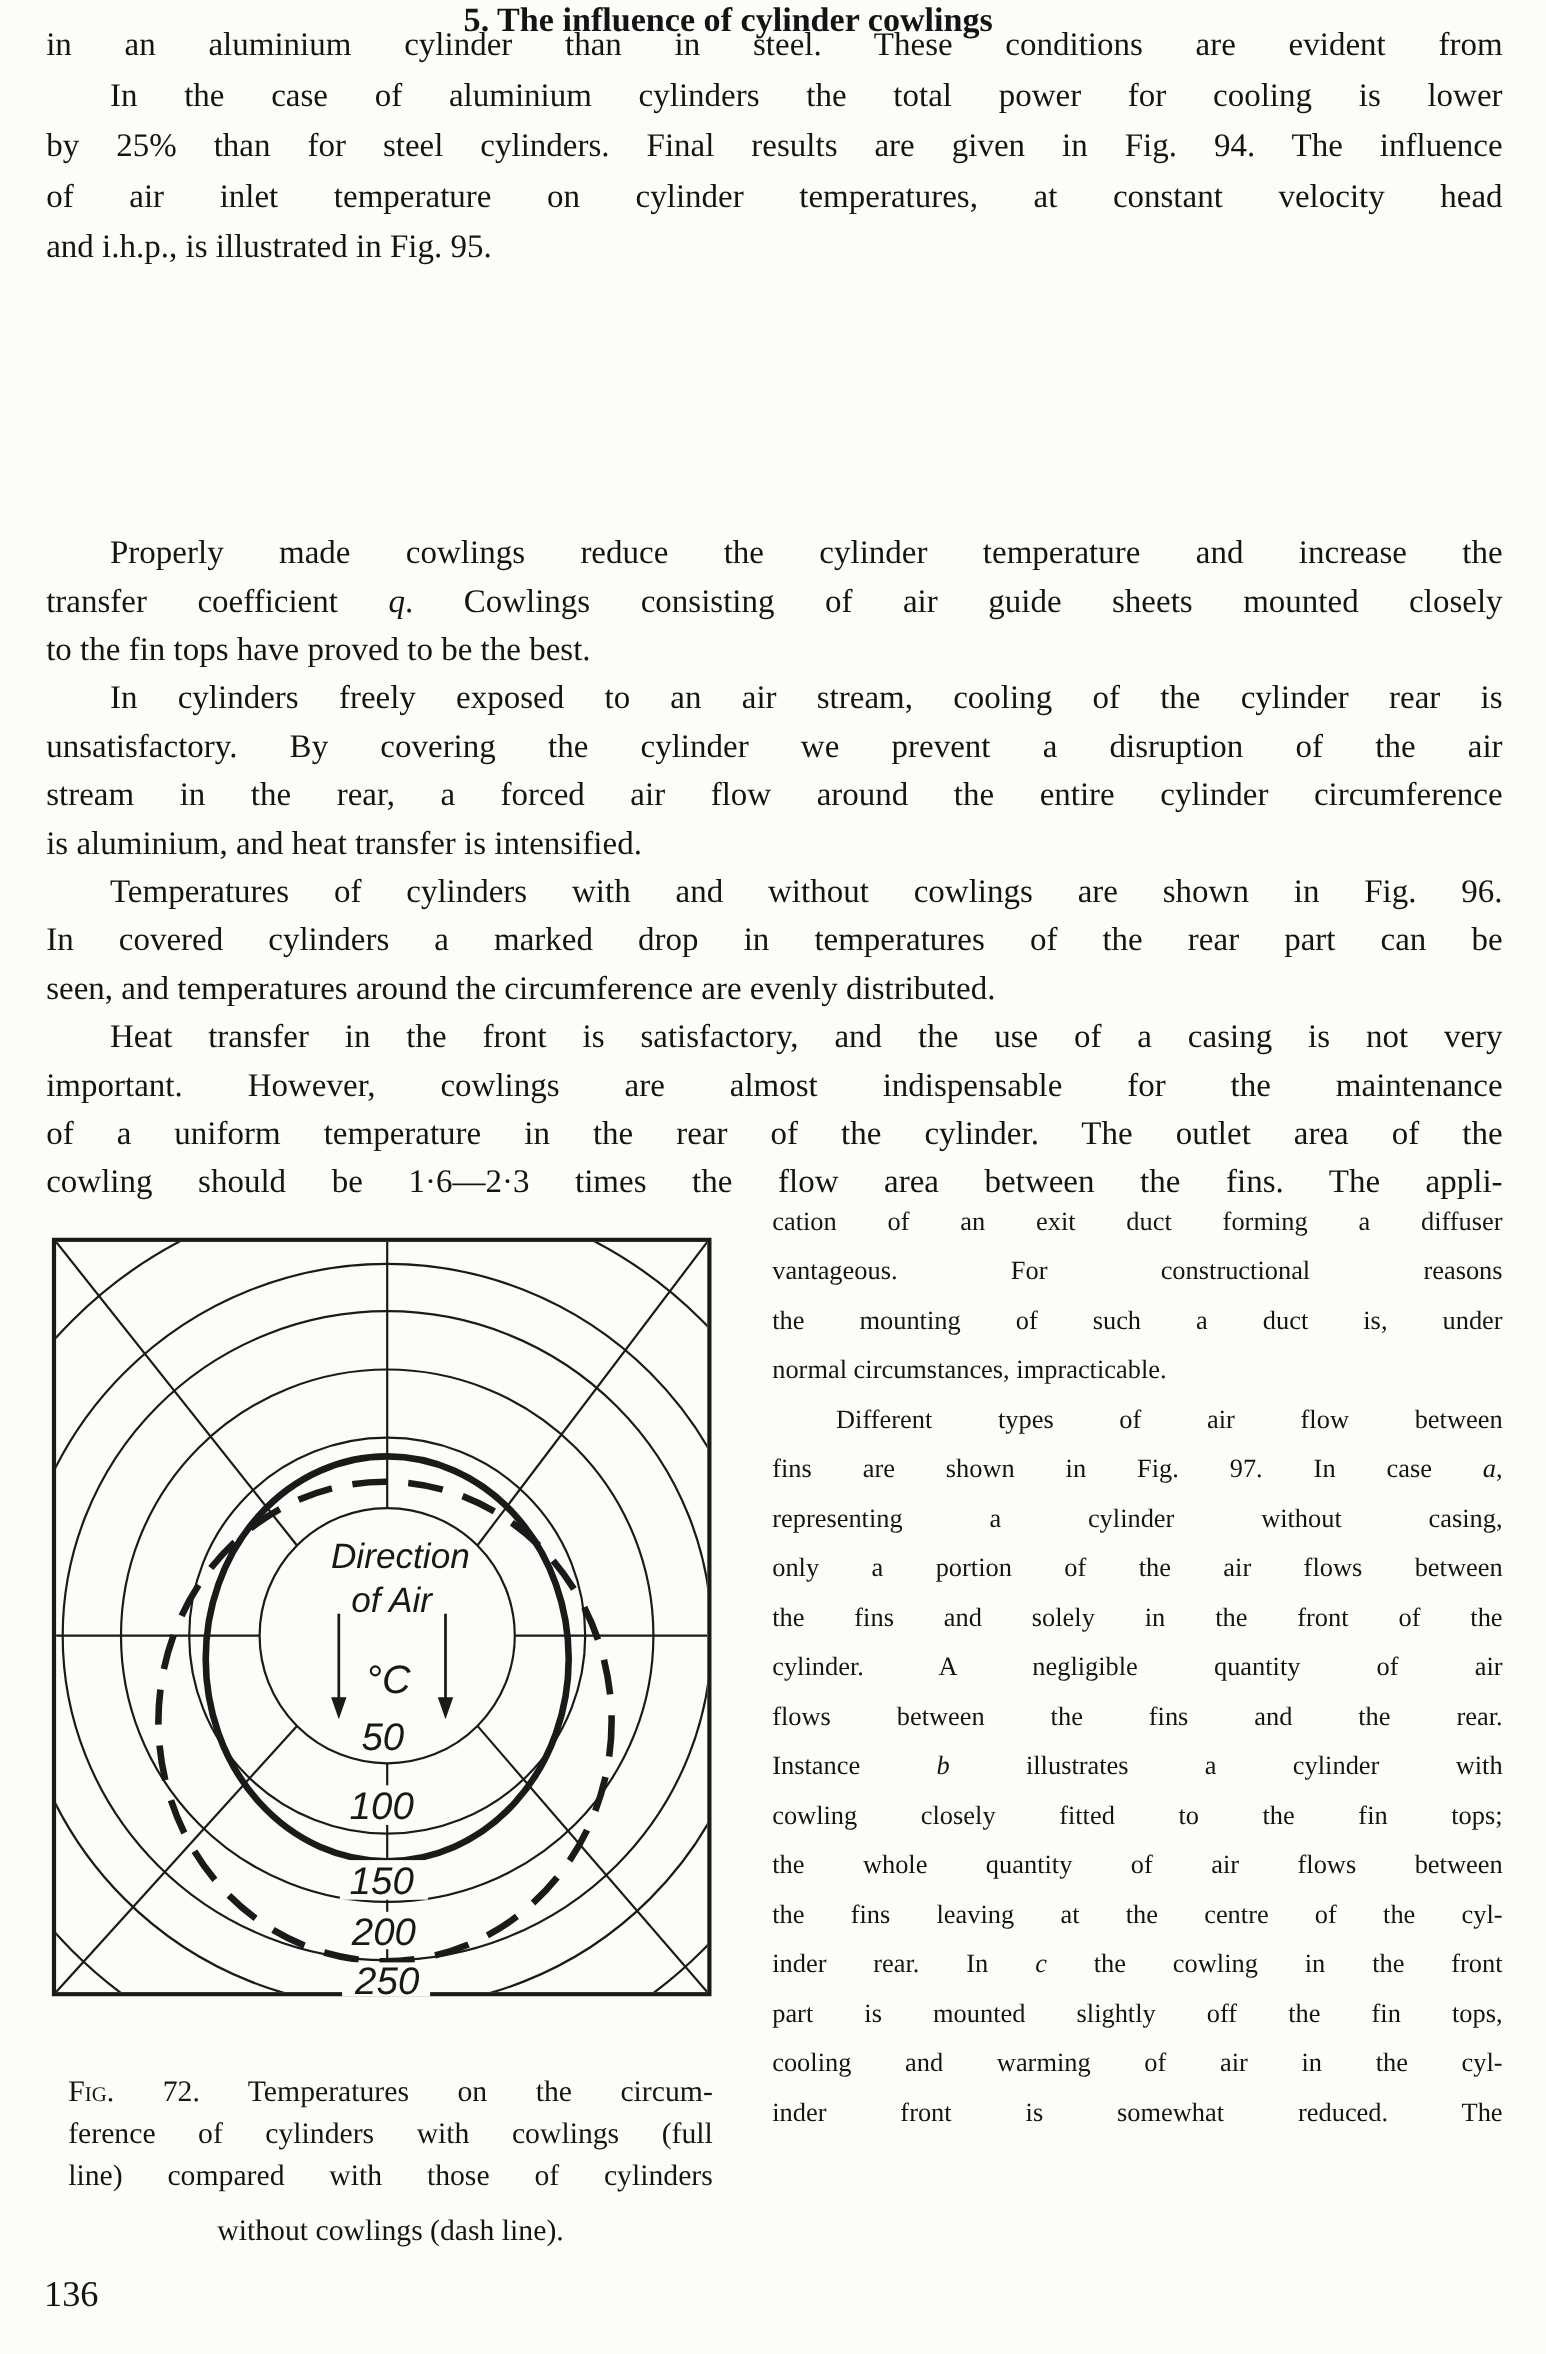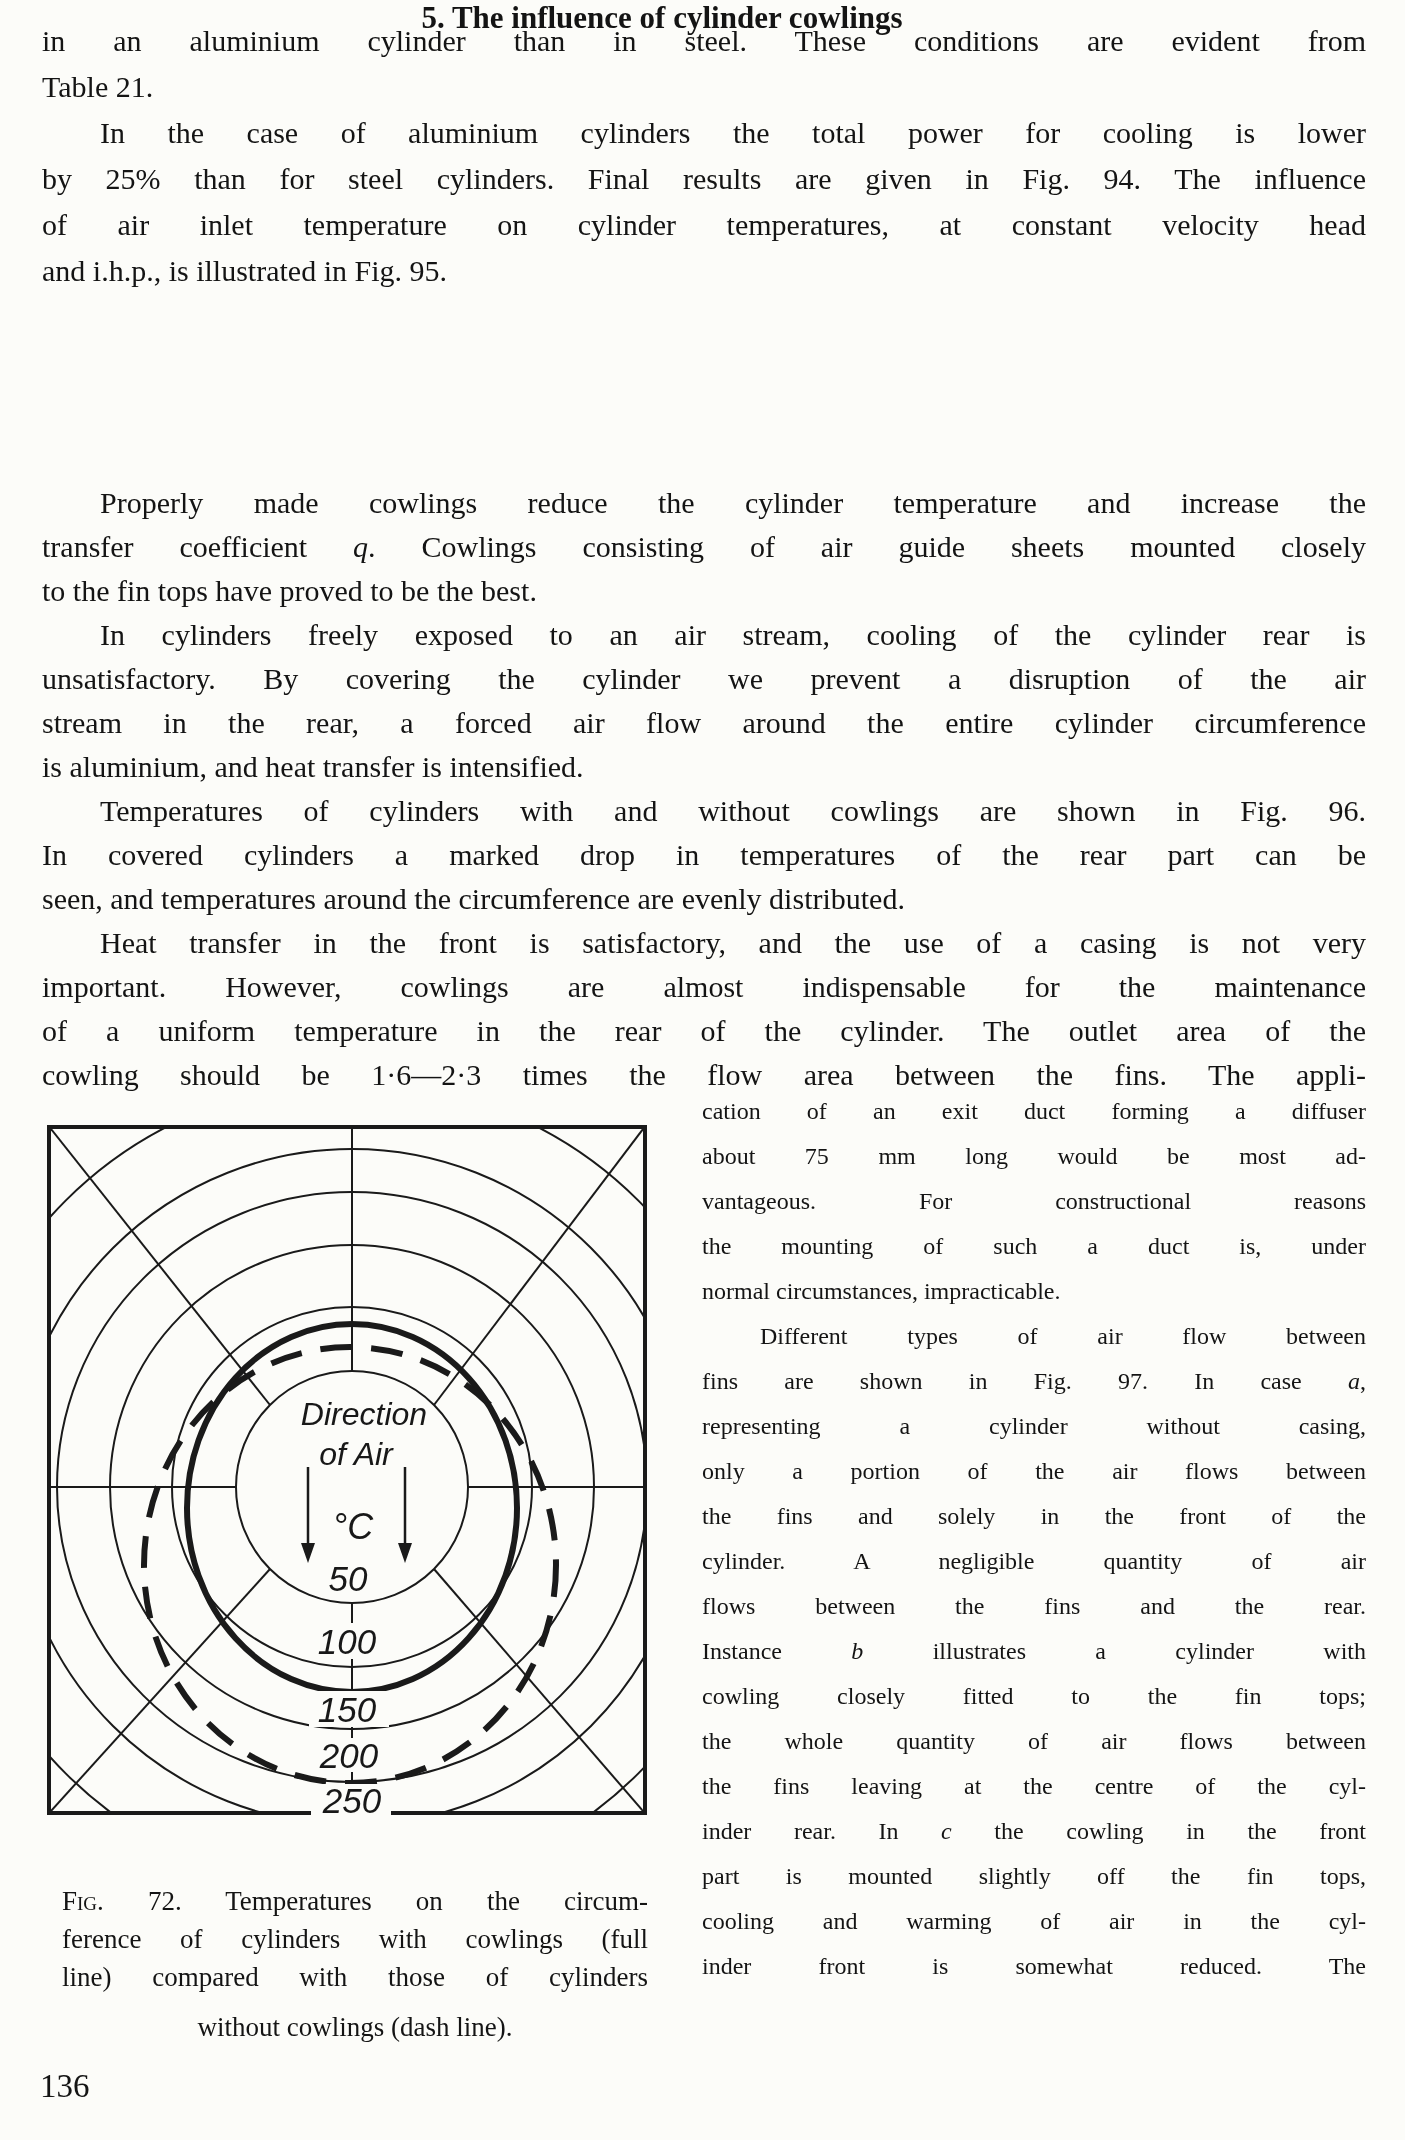--- a/index.html
+++ b/index.html
@@ -31,21 +31,20 @@
   #figwrap svg{display:block;}
   .figtext{font-family:"Liberation Sans", sans-serif;font-style:italic;fill:#181818;}
 </style>
 </head>
 <body>
 
 <div>
 
   <div id="block1" class="blk">
       <div class="line j"><span>in an aluminium cylinder than in steel. These conditions are evident from</span></div>
-      <div class="line"><span>Table 21.</span></div>
       <div class="line j ind"><span>In the case of aluminium cylinders the total power for cooling is lower</span></div>
       <div class="line j"><span>by 25% than for steel cylinders. Final results are given in Fig. 94. The influence</span></div>
       <div class="line j"><span>of air inlet temperature on cylinder temperatures, at constant velocity head</span></div>
       <div class="line"><span>and i.h.p., is illustrated in Fig. 95.</span></div>
     </div>
 
   <div id="heading">5. The influence of cylinder cowlings</div>
 
   <div id="block2" class="blk">
       <div class="line j ind"><span>Properly made cowlings reduce the cylinder temperature and increase the</span></div>
@@ -59,21 +58,20 @@
       <div class="line j"><span>In covered cylinders a marked drop in temperatures of the rear part can be</span></div>
       <div class="line"><span>seen, and temperatures around the circumference are evenly distributed.</span></div>
       <div class="line j ind"><span>Heat transfer in the front is satisfactory, and the use of a casing is not very</span></div>
       <div class="line j"><span>important. However, cowlings are almost indispensable for the maintenance</span></div>
       <div class="line j"><span>of a uniform temperature in the rear of the cylinder. The outlet area of the</span></div>
       <div class="line j"><span>cowling should be 1·6—2·3 times the flow area between the fins. The appli-</span></div>
     </div>
 
   <div id="rightcol" class="blk">
       <div class="line j"><span>cation of an exit duct forming a diffuser</span></div>
-      <div class="line j"><span>about 75 mm long would be most ad-</span></div>
       <div class="line j"><span>vantageous. For constructional reasons</span></div>
       <div class="line j"><span>the mounting of such a duct is, under</span></div>
       <div class="line"><span>normal circumstances, impracticable.</span></div>
       <div class="line j ind"><span>Different types of air flow between</span></div>
       <div class="line j"><span>fins are shown in Fig. 97. In case </span><span class="i">a</span><span>,</span></div>
       <div class="line j"><span>representing a cylinder without casing,</span></div>
       <div class="line j"><span>only a portion of the air flows between</span></div>
       <div class="line j"><span>the fins and solely in the front of the</span></div>
       <div class="line j"><span>cylinder. A negligible quantity of air</span></div>
       <div class="line j"><span>flows between the fins and the rear.</span></div>

